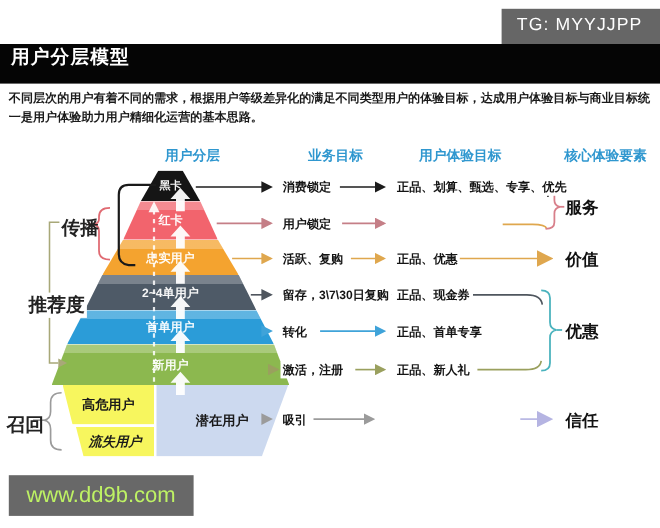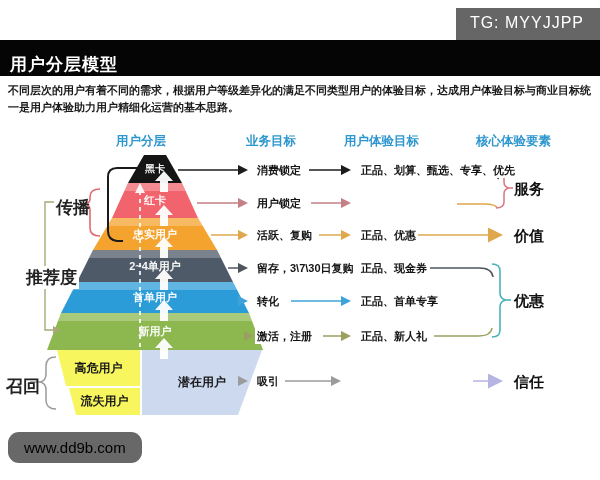--- a/index.html
+++ b/index.html
@@ -3,28 +3,28 @@
 <meta charset="utf-8">
 <style>
   html,body{margin:0;padding:0;background:#fff;}
   .canvas{position:relative;width:600px;height:480px;background:#fff;overflow:hidden;
           font-family:"Liberation Sans","DejaVu Sans",sans-serif;color:#141414;}
   
   .tg-badge{position:absolute;top:8px;right:0;height:30px;line-height:30px;background:#666;
             color:#fff;font-size:16px;padding:0 16px 12px 14px;letter-spacing:1px;}
   
   .title-bar{position:absolute;top:40px;left:0;width:600px;height:36px;background:#050505;
-             display:flex;align-items:flex-end;}
+             display:flex;align-items:flex-start;}
   .title-bar span{color:#fff;font-size:17px;font-weight:bold;margin-left:10px;letter-spacing:1px;}
   
   .intro{position:absolute;top:82px;left:8px;width:586px;font-size:11px;font-weight:600;
          line-height:17px;color:#1a1a1a;margin:0;}
   
   .col-h{position:absolute;top:133px;font-size:12.5px;font-weight:bold;color:#2f97cf;
-         text-align:left;white-space:nowrap;}
+         text-align:right;white-space:nowrap;}
   .col-tiers{left:116px;width:84px;}
   .col-business{left:246px;width:84px;}
   .col-experience{left:344px;width:112px;}
   .col-core{left:476px;width:112px;}
   
   .layer{position:absolute;display:flex;align-items:center;justify-content:center;}
   .layer span{color:#fff;font-size:11px;font-weight:600;white-space:nowrap;opacity:.95;}
   .shade{background-image:linear-gradient(180deg,rgba(255,255,255,.25) 0 8px,rgba(255,255,255,0) 8px);}
   .lv0{left:128px;top:155px;width:54px;height:28px;background-color:#151515;
        clip-path:polygon(16px 0,38px 0,54px 100%,0 100%);}
@@ -38,37 +38,37 @@
   .lv4{left:61px;top:282px;width:188px;height:31px;background-color:#2b9cd8;
        clip-path:polygon(16px 0,172px 0,188px 100%,0 100%);}
   .lv5{left:47px;top:313px;width:216px;height:37px;background-color:#8cb84f;
        clip-path:polygon(14px 0,202px 0,216px 100%,0 100%);}
   
   .base{position:absolute;display:flex;align-items:center;justify-content:center;}
   .base span{color:#1a1a1a;font-size:12px;font-weight:bold;white-space:nowrap;text-align:center;}
   .b-risk{left:57px;top:350px;width:83px;height:36px;background:#f7f65e;
           clip-path:polygon(0 0,100% 0,100% 100%,9px 100%);}
   .b-lost{left:69px;top:388px;width:71px;height:27px;background:#f7f65e;
-          clip-path:polygon(0 0,100% 0,100% 100%,7px 100%);}
+          clip-path:polygon(0 0,100% 0,100% 100%,7px 100%);font-style:italic;}
   .b-potential{left:142px;top:350px;width:120px;height:65px;background:#ccd9ef;
           clip-path:polygon(0 0,120px 0,96px 65px,0 65px);}
   
   .ln{position:absolute;font-size:17px;font-weight:bold;color:#222;white-space:nowrap;}
   .ln-spread{left:56px;top:196px;}
   .ln-reco{left:24px;top:266px;background:#fff;padding:0 2px;}
   .ln-recall{left:6px;top:375px;}
   
   .biz,.exp{position:absolute;font-size:11px;font-weight:bold;color:#141414;white-space:nowrap;background:#fff;padding:0 2px;}
   .biz{left:255px;} .exp{left:359px;}
   .core{position:absolute;left:514px;font-size:15px;font-weight:bold;color:#111;white-space:nowrap;}
   
   .overlay{position:absolute;left:0;top:0;pointer-events:none;}
   
-  .site-badge{position:absolute;left:8px;top:432px;background:#686868;color:#000000;
-              font-size:15px;padding:7px 16px;border-radius:11px;}
+  .site-badge{position:absolute;left:8px;top:432px;background:#686868;color:#bef264;
+              font-size:20px;padding:7px 16px;}
 </style>
 </head>
 <body>
 
 <div class="canvas">
 
   <div class="tg-badge">TG: MYYJJPP</div>
 
   <div class="title-bar">
     <span>用户分层模型</span>

